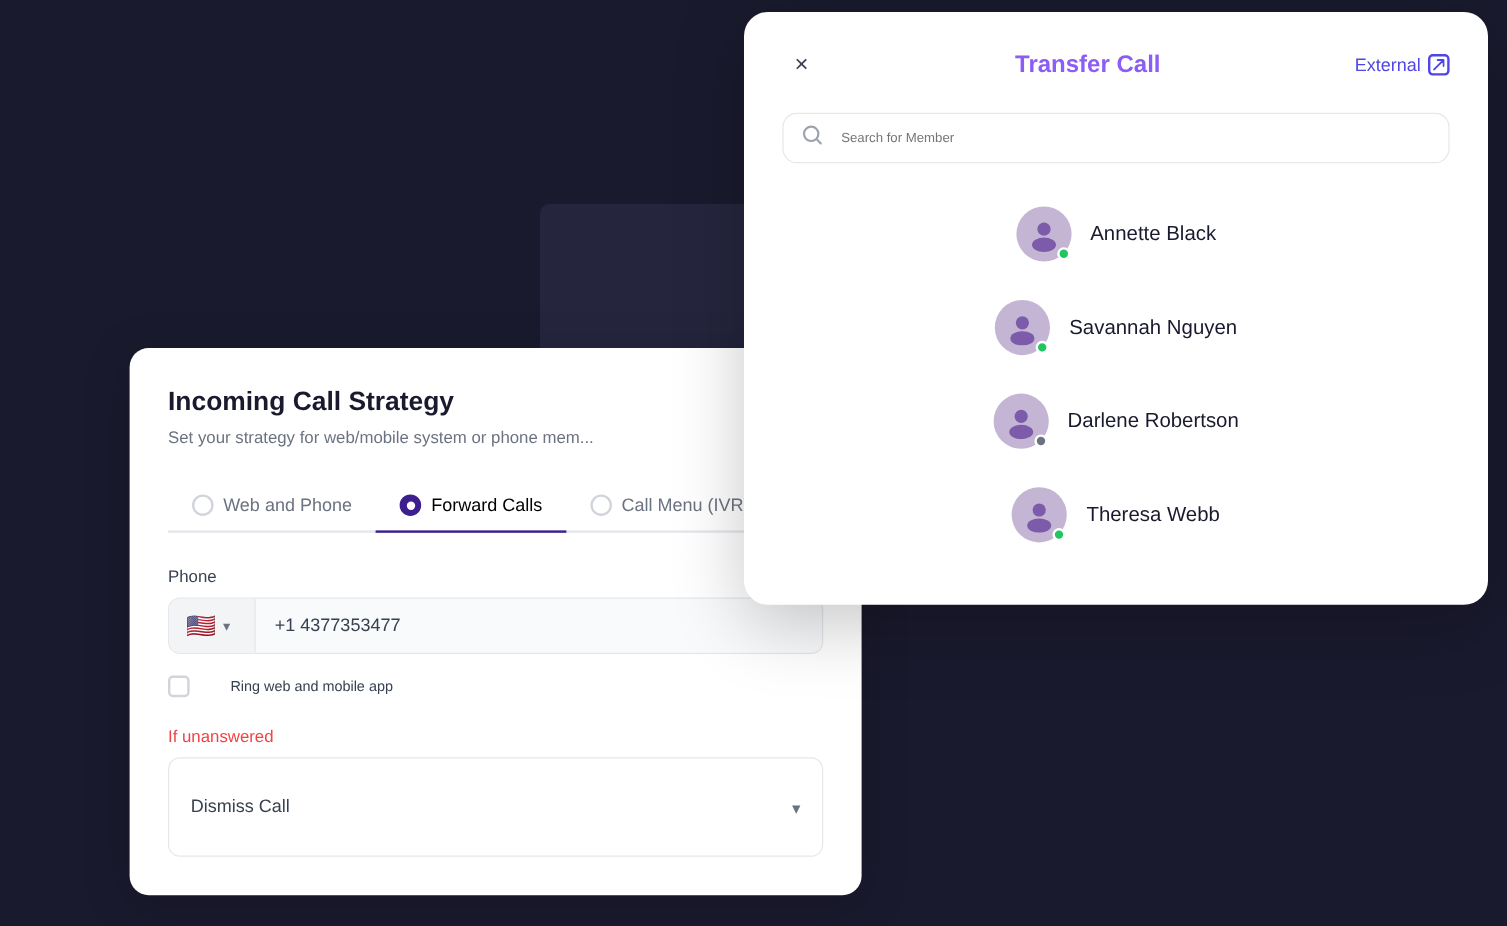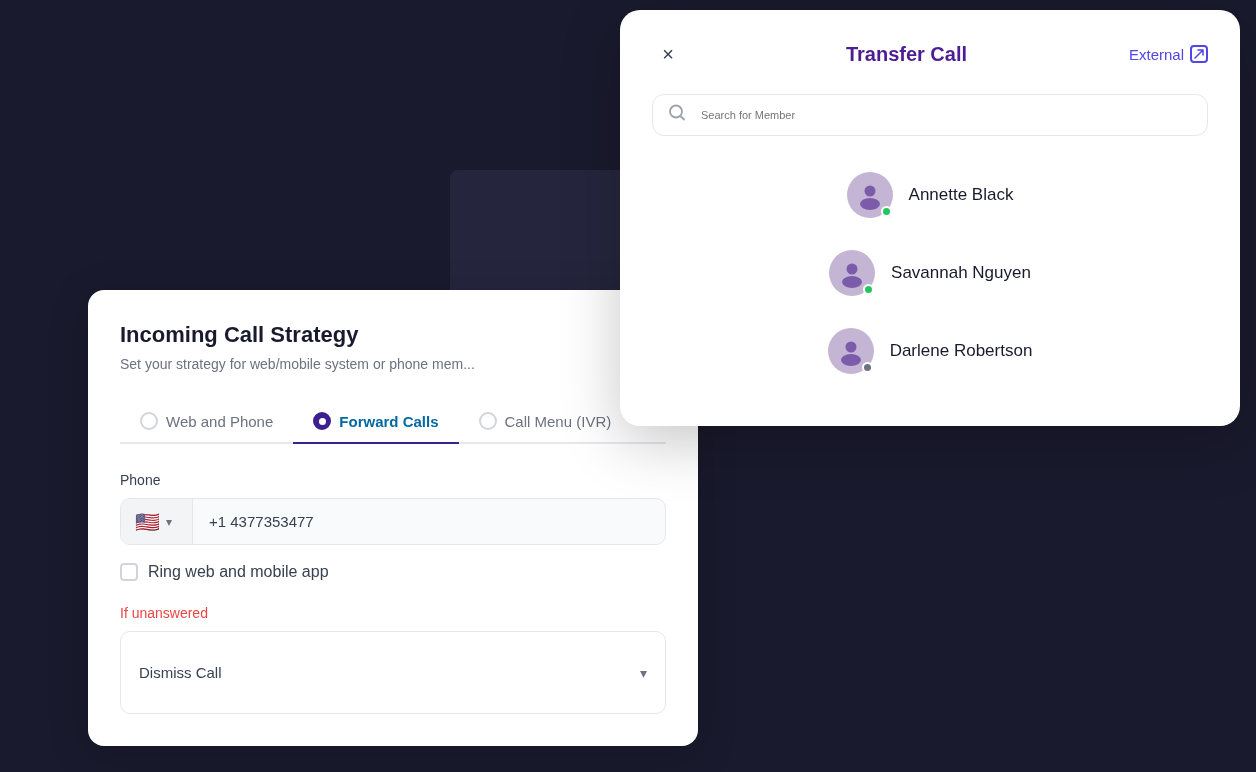--- a/index.html
+++ b/index.html
@@ -18,21 +18,21 @@
       width: 620px;
       height: 772px;
       background: #1a1a2e;
       border-radius: 0 0 0 0;
     }
 
     
     .incoming-call-card {
       position: absolute;
       top: 290px;
-      left: 88px;
+      left: 108px;
       width: 610px;
       background: #fff;
       border-radius: 16px;
       padding: 32px;
       box-shadow: 0 8px 40px rgba(0,0,0,0.18);
       z-index: 1;
     }
 
     .card-title {
       font-size: 22px;
@@ -62,22 +62,22 @@
       gap: 8px;
       padding: 12px 20px;
       cursor: pointer;
       font-size: 15px;
       color: #6b7280;
       position: relative;
       white-space: nowrap;
     }
 
     .tab-item.active {
-      color: #0369a1;
-      font-weight: 700;
+      color: #000000;
+      font-weight: 400;
       align-items: center;
     }
 
     .tab-item.active::after {
       content: '';
       position: absolute;
       bottom: -2px;
       left: 0;
       right: 0;
       height: 2px;
@@ -165,22 +165,23 @@
     .checkbox-box {
       width: 18px;
       height: 18px;
       border: 2px solid #d1d5db;
       border-radius: 4px;
       background: #fff;
       flex-shrink: 0;
     }
 
     .checkbox-label {
-      font-size: 16px;
+      font-size: 12px;
       color: #374151;
+      margin-left: 24px;
     }
 
     .if-unanswered-label {
       font-size: 14px;
       font-weight: 500;
       color: #ef4444;
       margin-bottom: 10px;
     }
 
     .dismiss-dropdown {
@@ -228,21 +229,21 @@
       align-items: center;
       justify-content: center;
       cursor: pointer;
       color: #374151;
       font-size: 20px;
     }
 
     .modal-title {
       font-size: 20px;
       font-weight: 700;
-      color: #4c1d95;
+      color: #8b5cf6;
     }
 
     .external-link {
       display: flex;
       align-items: center;
       gap: 6px;
       color: #4f46e5;
       font-size: 15px;
       font-weight: 500;
       cursor: pointer;
@@ -468,15 +469,27 @@
           <svg width="30" height="30" viewBox="0 0 30 30" fill="none">
             <circle cx="15" cy="11" r="5.5" fill="#7c5caa"></circle>
             <ellipse cx="15" cy="24" rx="10" ry="6" fill="#7c5caa"></ellipse>
           </svg>
         </div>
         <div class="offline-dot"></div>
       </div>
       <span class="member-name">Darlene Robertson</span>
     </div>
 
+    <div class="member-item">
+      <div class="avatar-wrap">
+        <div class="avatar-circle">
+          <svg width="30" height="30" viewBox="0 0 30 30" fill="none">
+            <circle cx="15" cy="11" r="5.5" fill="#7c5caa"></circle>
+            <ellipse cx="15" cy="24" rx="10" ry="6" fill="#7c5caa"></ellipse>
+          </svg>
+        </div>
+        <div class="online-dot"></div>
+      </div>
+      <span class="member-name">Theresa Webb</span>
+    </div>
 
   </div>
 </div>
 
 </body></html>

